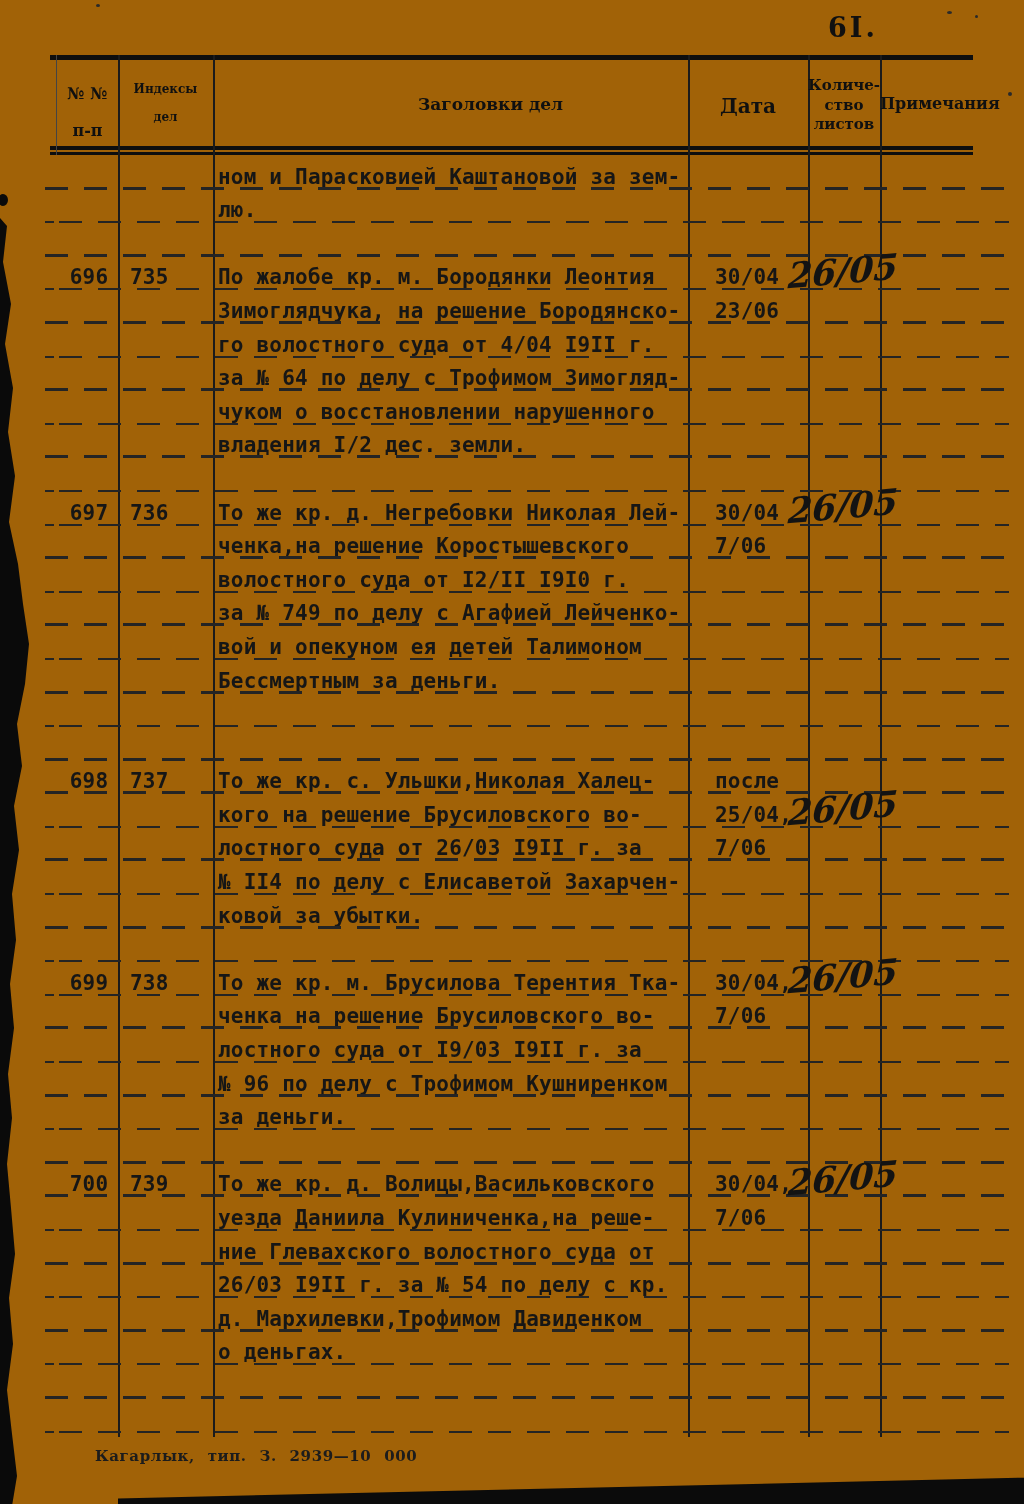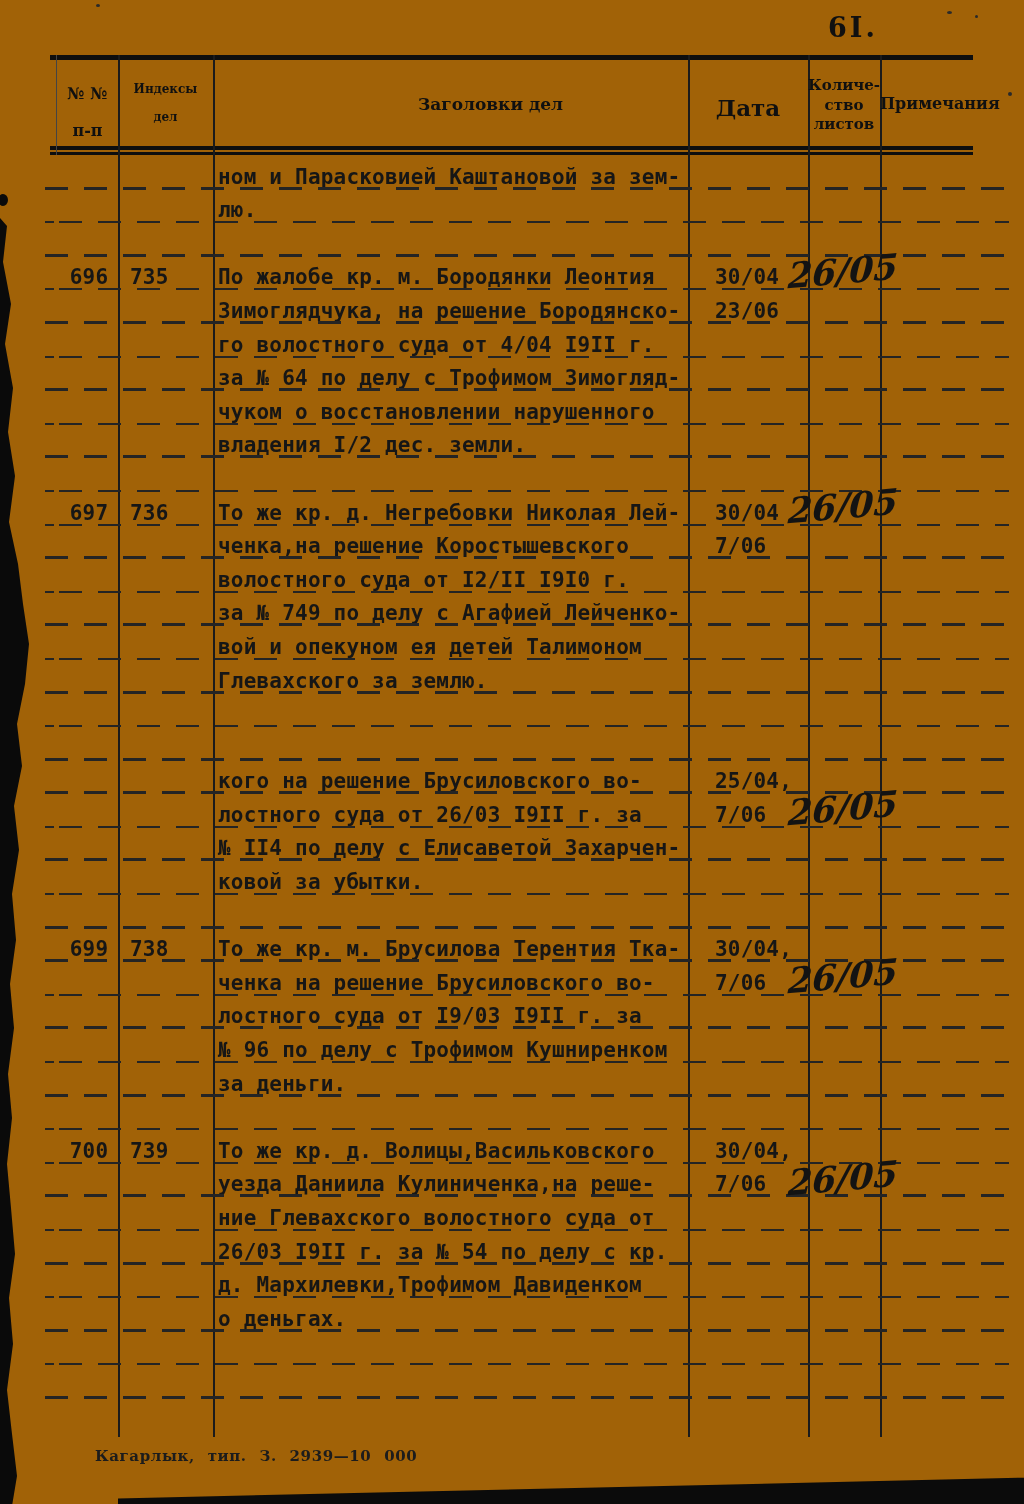--- a/index.html
+++ b/index.html
@@ -14,21 +14,21 @@
   .dblline{position:absolute; left:50px; top:146px; width:923px; height:9px; box-sizing:border-box;
            border-top:4px solid #0e0e0e; border-bottom:3px solid #0e0e0e;}
   .vline{position:absolute; top:55px; height:1382px; width:2px; background:#1b1b1b;}
   .vl1{left:118px;} .vl2{left:213px;} .vl3{left:688px;} .vl4{left:808px;} .vl5{left:880px;}
   .vline-left{position:absolute; left:56px; top:55px; height:100px; width:1px; background:#444;}
   .th{position:absolute; font-family:"DejaVu Serif", serif; font-weight:700; color:#101010;
       text-align:center; white-space:pre-line;}
   .th-num{left:57px; width:61px; top:76px; font-size:16px; line-height:2.3;}
   .th-idx{left:118px; width:95px; top:76px; font-size:12px; line-height:2.3;}
   .th-title{left:213px; width:475px; top:94px; font-size:17px;padding-left:40px;}
-  .th-date{left:688px; width:120px; top:94px; font-size:23px;}
+  .th-date{left:688px; width:120px; top:94px; font-size:20px;}
   .th-sheets{left:808px; width:72px; top:76px; font-size:15px; line-height:1.3;}
   .th-notes{left:880px; width:72px; top:94px; font-size:16px;}
   
   .body-rows{position:absolute; left:57px; top:156px; width:916px;}
   .row{position:relative; height:33.6px;}
   .row::after{content:""; position:absolute; left:-12px; right:-36px; bottom:0; height:3px;
     background:repeating-linear-gradient(90deg,#242424 0 23px, rgba(0,0,0,0) 23px 39px);}
   .row:nth-child(even)::after{background-position-x:14px; height:2px;}
   .cell{position:absolute; bottom:2px; white-space:pre; font-size:21px; font-weight:700;
         letter-spacing:0.2px; line-height:1;}
@@ -138,25 +138,31 @@
       <div class="row">
         <span class="cell title">волостного суда от I2/II I9I0 г.</span>
       </div>
       <div class="row">
         <span class="cell title">за № 749 по делу с Агафией Лейченко-</span>
       </div>
       <div class="row">
         <span class="cell title">вой и опекуном ея детей Талимоном</span>
       </div>
       <div class="row">
-        <span class="cell title">Глевахского за землю.</span>
+        <span class="cell title">Бессмертным за деньги.</span>
       </div>
       <div class="row"></div>
       <div class="row"></div>
       <div class="handwriting" style="top: 332px;">26/05</div>
+      <div class="row">
+        <span class="cell num">698</span>
+        <span class="cell idx">737</span>
+        <span class="cell title">То же кр. с. Ульшки,Николая Халец-</span>
+        <span class="cell date">после</span>
+      </div>
       <div class="row">
         <span class="cell title">кого на решение Брусиловского во-</span>
         <span class="cell date">25/04,</span>
       </div>
       <div class="row">
         <span class="cell title">лостного суда от 26/03 I9II г. за</span>
         <span class="cell date">7/06</span>
       </div>
       <div class="row">
         <span class="cell title">№ II4 по делу с Елисаветой Захарчен-</span>

